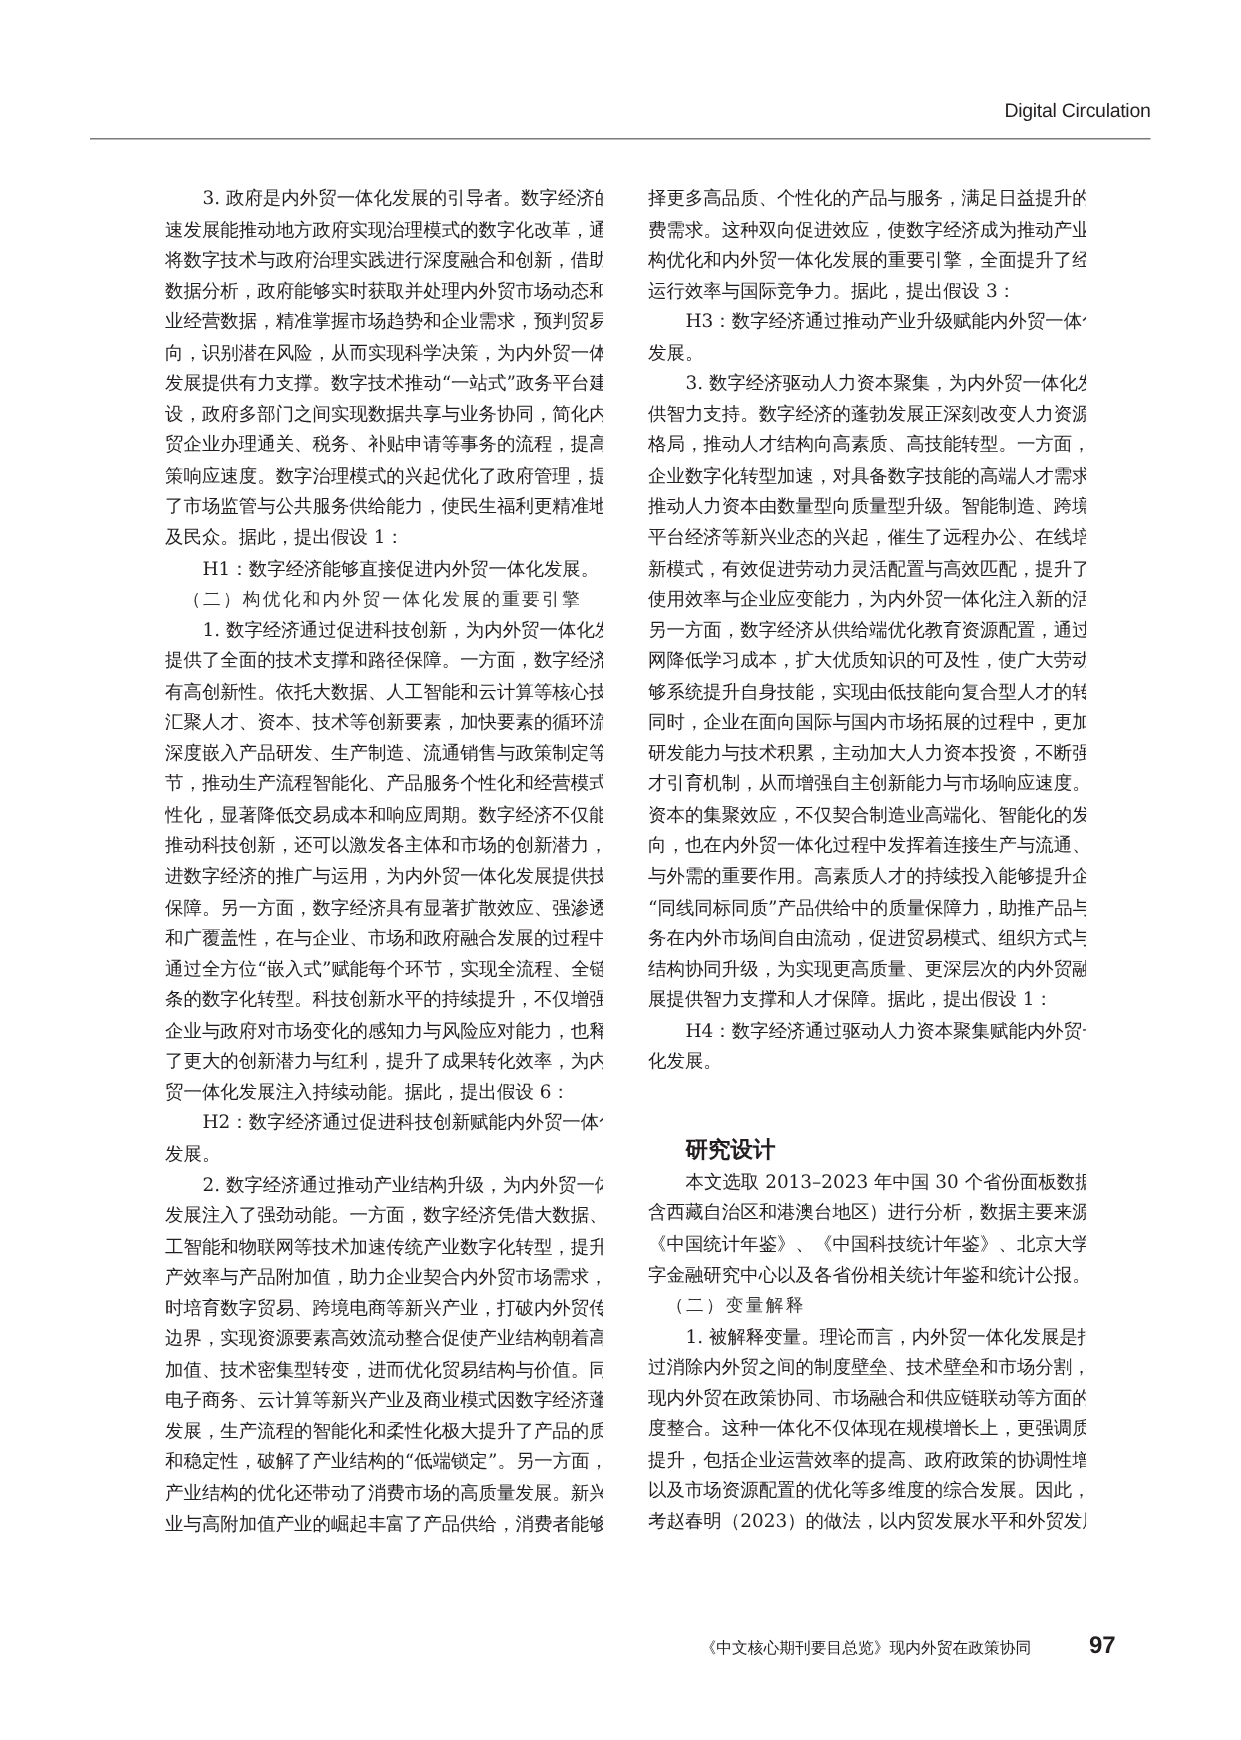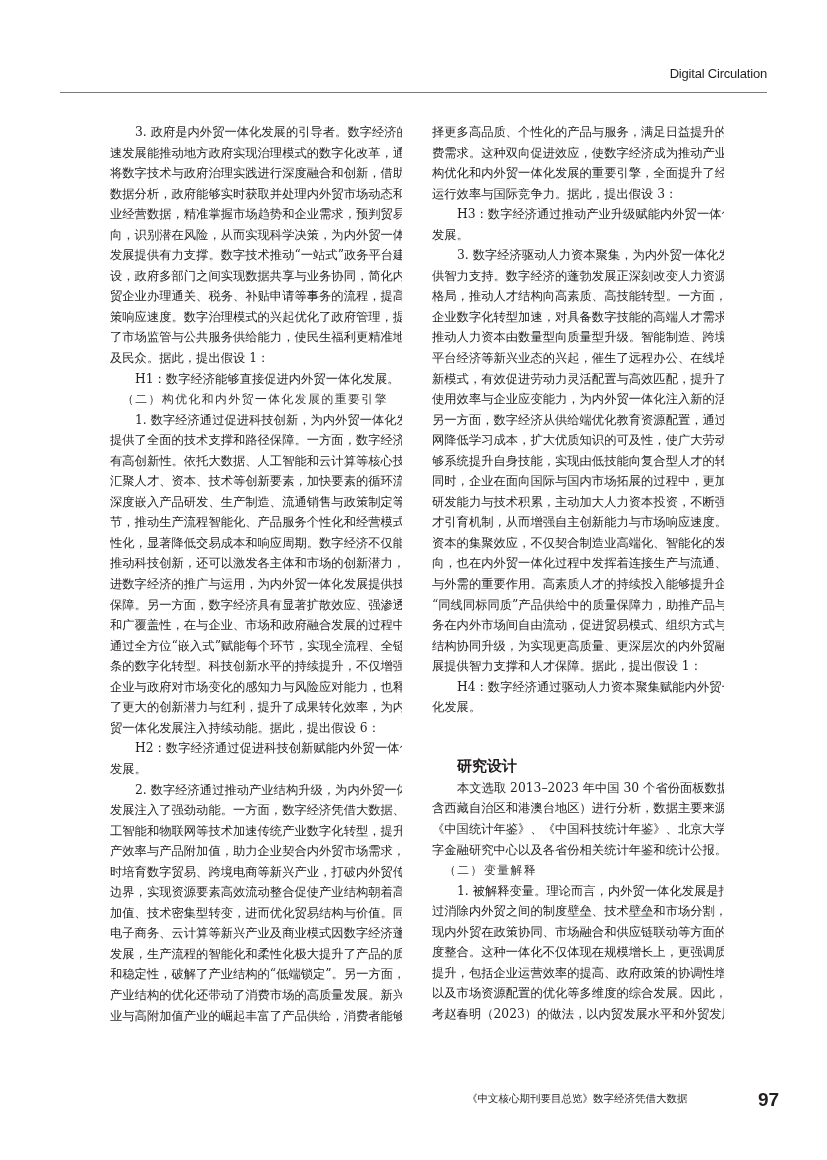--- a/index.html
+++ b/index.html
@@ -9,21 +9,21 @@
   .col { position: absolute; top: 122px; width: 292px; font-size: 12.3px; line-height: 20.55px; text-align: justify; }
   .col.left { left: 110px; }
   .col.right { left: 432px; }
   .line { display: block; white-space: nowrap; overflow: hidden; height: 20.55px; text-align-last: justify; }
   .line.last { text-align-last: left; }
   .indent { padding-left: 25px; }
   .sub { padding-left: 12px; font-size: 11.8px; letter-spacing: 1.5px; color: #333; }
   .section { font-family: "DejaVu Sans", sans-serif; font-weight: bold; font-size: 15px; height: 24px; line-height: 24px; padding-left: 25px; margin-top: 18px; }
   .gap { height: 18px; }
   .footer { position: absolute; top: 1092px; left: 467px; font-family: "DejaVu Sans", sans-serif; font-size: 10.5px; color: #231f20; }
-  .page-num { position: absolute; top: 1089px; left: 758px; font-family: "Liberation Sans", sans-serif; font-weight: bold; font-size: 19px; text-align: center; }
+  .page-num { position: absolute; top: 1089px; left: 726px; font-family: "Liberation Sans", sans-serif; font-weight: bold; font-size: 16px; text-align: center; }
 </style>
 </head>
 <body>
 
 <div class="header">
   <span class="header-title">Digital Circulation</span>
 </div>
 
 <div class="col left">
   <span class="line indent">3. 政府是内外贸一体化发展的引导者。数字经济的高</span>
@@ -111,14 +111,14 @@
   <span class="line last sub">（二）变量解释</span>
   <span class="line indent">1. 被解释变量。理论而言，内外贸一体化发展是指通</span>
   <span class="line">过消除内外贸之间的制度壁垒、技术壁垒和市场分割，实</span>
   <span class="line">现内外贸在政策协同、市场融合和供应链联动等方面的深</span>
   <span class="line">度整合。这种一体化不仅体现在规模增长上，更强调质量</span>
   <span class="line">提升，包括企业运营效率的提高、政府政策的协调性增强</span>
   <span class="line">以及市场资源配置的优化等多维度的综合发展。因此，参</span>
   <span class="line">考赵春明（2023）的做法，以内贸发展水平和外贸发展水</span>
 </div>
 
-<div class="footer">《中文核心期刊要目总览》数字经济凭借大数据</div>
+<div class="footer">《中文核心期刊要目总览》现内外贸在政策协同</div>
 <div class="page-num">97</div>
 
 </body></html>

